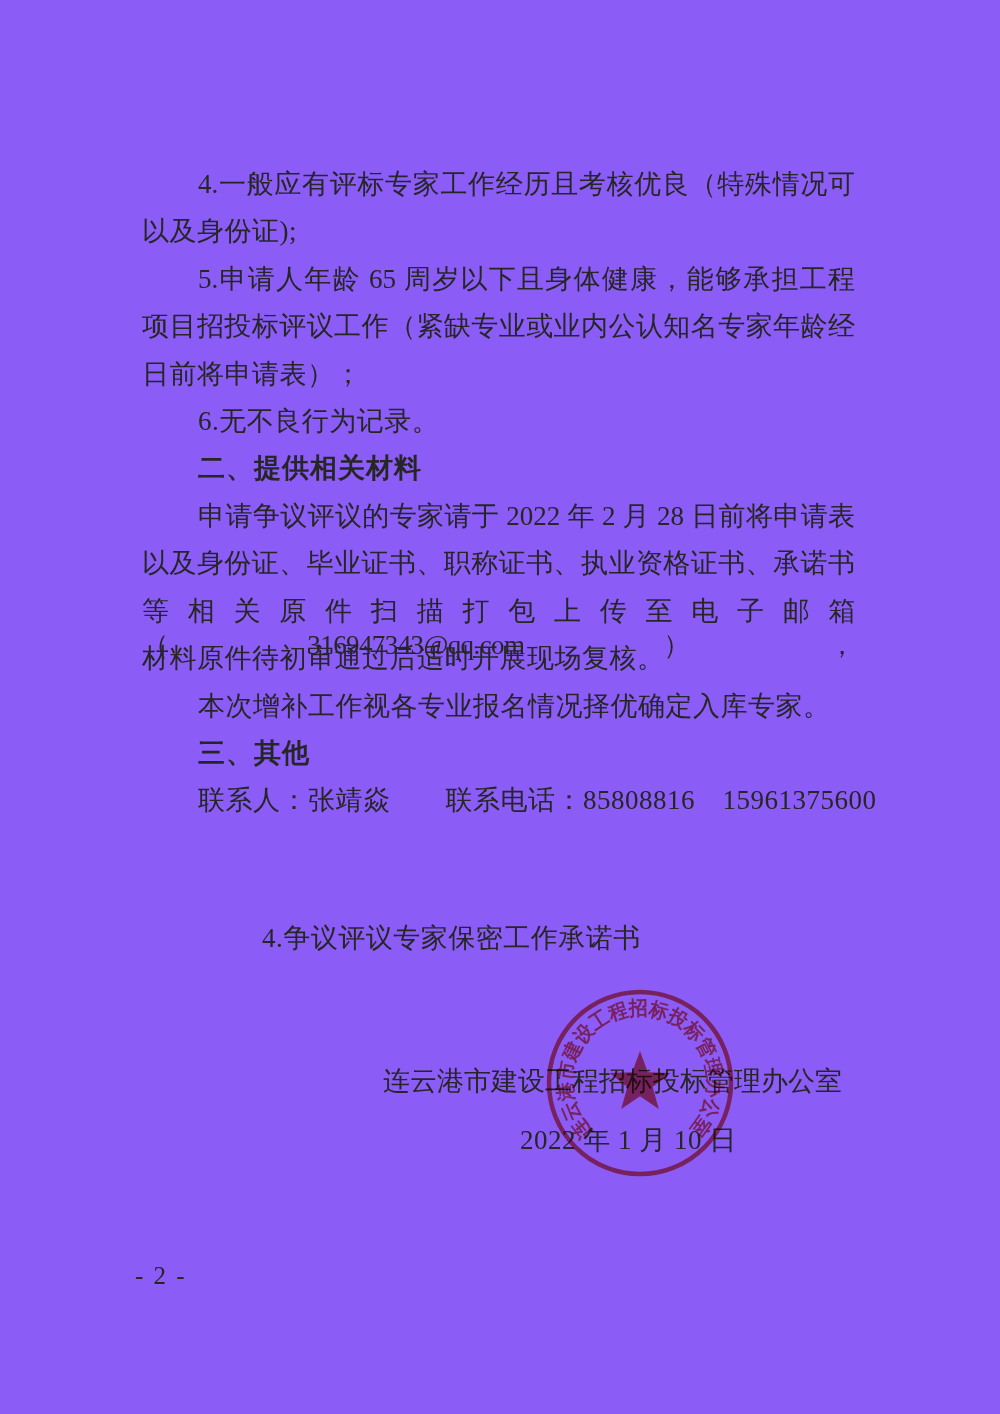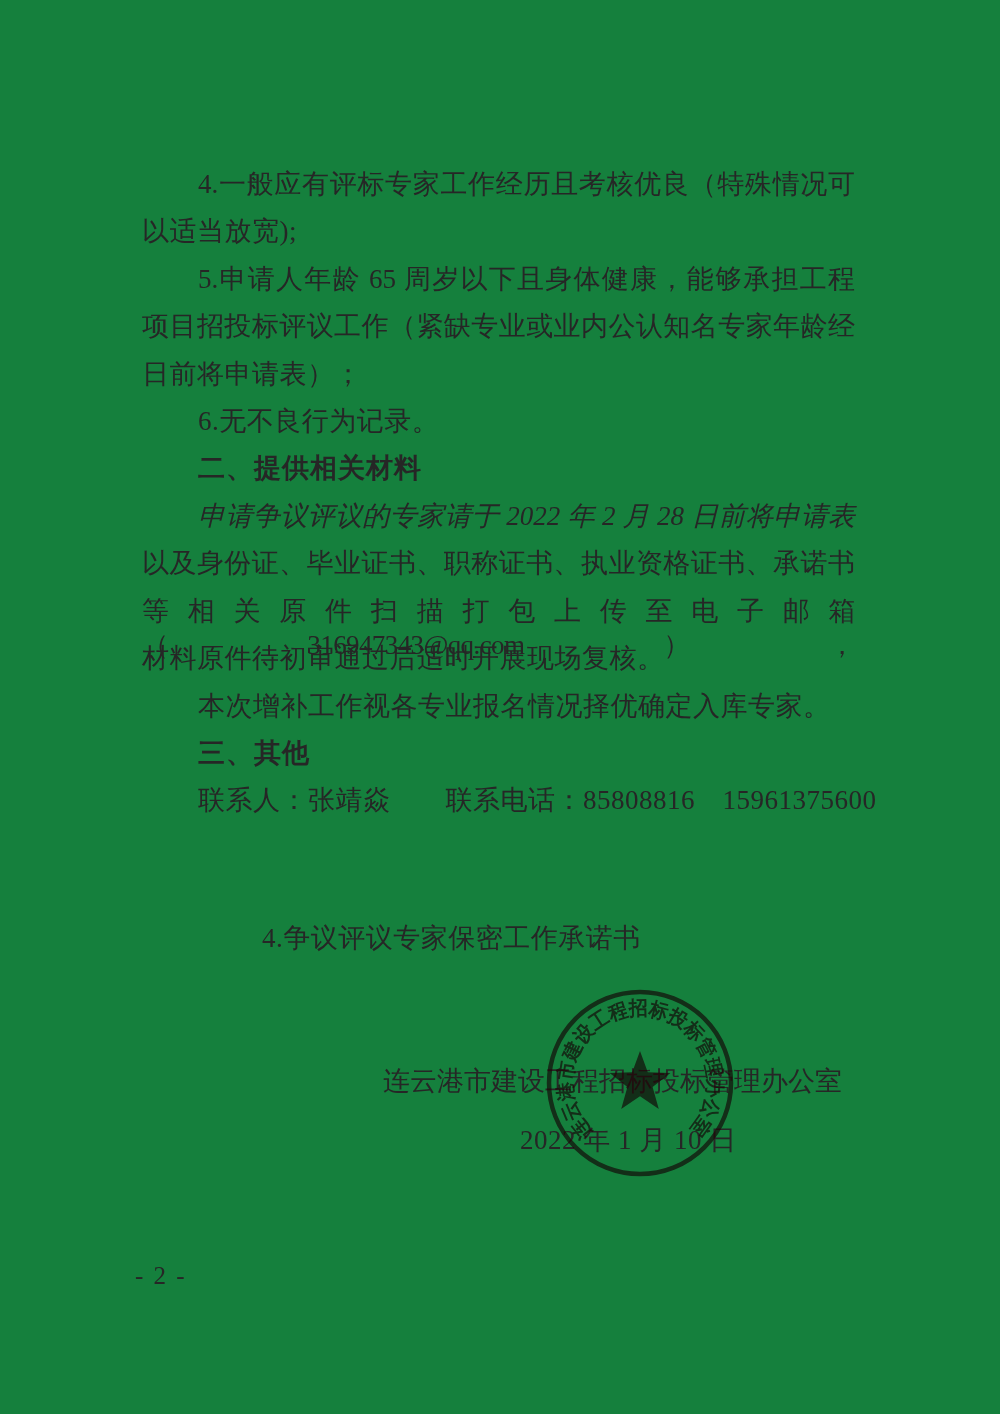--- a/index.html
+++ b/index.html
@@ -4,21 +4,21 @@
 <style>
   html, body {
     margin: 0;
     padding: 0;
     background: #e8e8e8;
   }
   .page {
     position: relative;
     width: 1000px;
     height: 1414px;
-    background: #15803d;
+    background: #8b5cf6;
     overflow: hidden;
     font-family: "Liberation Serif", serif;
     color: #262626;
   }
   .line {
     position: absolute;
     font-size: 27px;
     line-height: 1.25;
     white-space: pre;
     letter-spacing: 0.5px;
@@ -67,29 +67,29 @@
     font-size: 20px;
     font-weight: 600;
   }
 </style>
 </head>
 <body>
 
 <div class="page">
 
   <div class="line just" style="top:168px; left:198px; width:657px;">4.一般应有评标专家工作经历且考核优良（特殊情况可</div>
-  <div class="line" style="top:215px; left:142px;">以适当放宽);</div>
+  <div class="line" style="top:215px; left:142px;">以及身份证);</div>
   <div class="line just" style="top:263px; left:198px; width:657px;">5.申请人年龄 65 周岁以下且身体健康，能够承担工程</div>
   <div class="line just" style="top:310px; left:142px; width:713px;">项目招投标评议工作（紧缺专业或业内公认知名专家年龄经</div>
   <div class="line" style="top:358px; left:142px;">日前将申请表）；</div>
   <div class="line" style="top:405px; left:198px;">6.无不良行为记录。</div>
 
   <div class="line hdr" style="top:452px; left:198px;">二、提供相关材料</div>
 
-  <div class="line just" style="top:500px; left:198px; width:657px;font-style:italic;">申请争议评议的专家请于 2022 年 2 月 28 日前将申请表</div>
+  <div class="line just" style="top:500px; left:198px; width:657px;">申请争议评议的专家请于 2022 年 2 月 28 日前将申请表</div>
   <div class="line just" style="top:547px; left:142px; width:713px;">以及身份证、毕业证书、职称证书、执业资格证书、承诺书</div>
   <div class="line just tight" style="top:595px; left:142px; width:713px;">等相关原件扫描打包上传至电子邮箱（316947343@qq.com），</div>
   <div class="line" style="top:642px; left:142px;">材料原件待初审通过后适时开展现场复核。</div>
   <div class="line" style="top:690px; left:198px;">本次增补工作视各专业报名情况择优确定入库专家。</div>
 
   <div class="line hdr" style="top:737px; left:198px;">三、其他</div>
 
   <div class="line" style="top:784px; left:198px;">联系人：张靖焱　　联系电话：85808816　15961375600</div>
 
   <div class="line" style="top:922px; left:262px;">4.争议评议专家保密工作承诺书</div>

